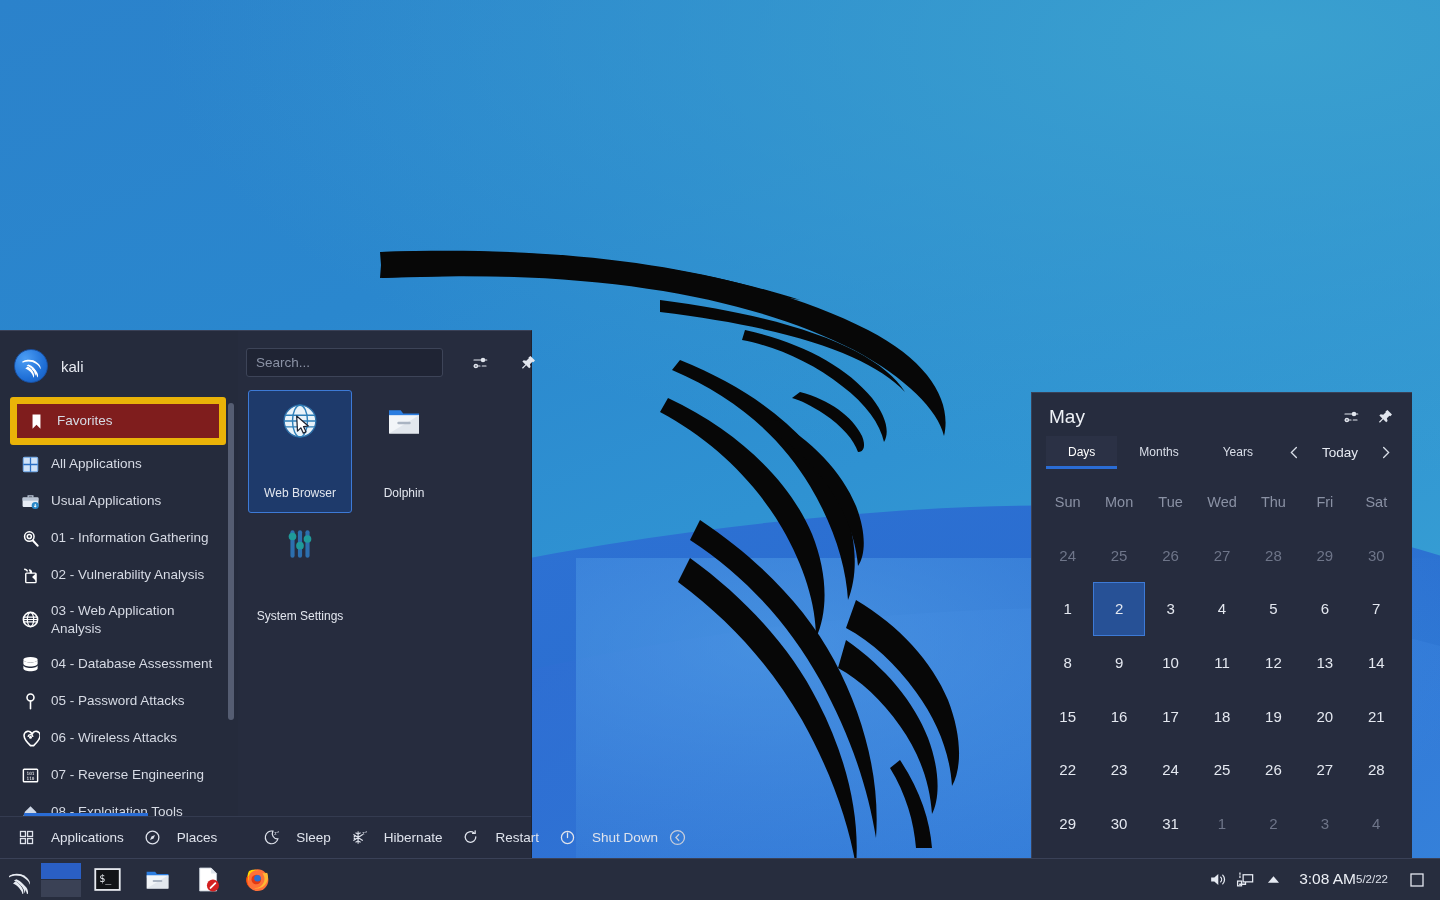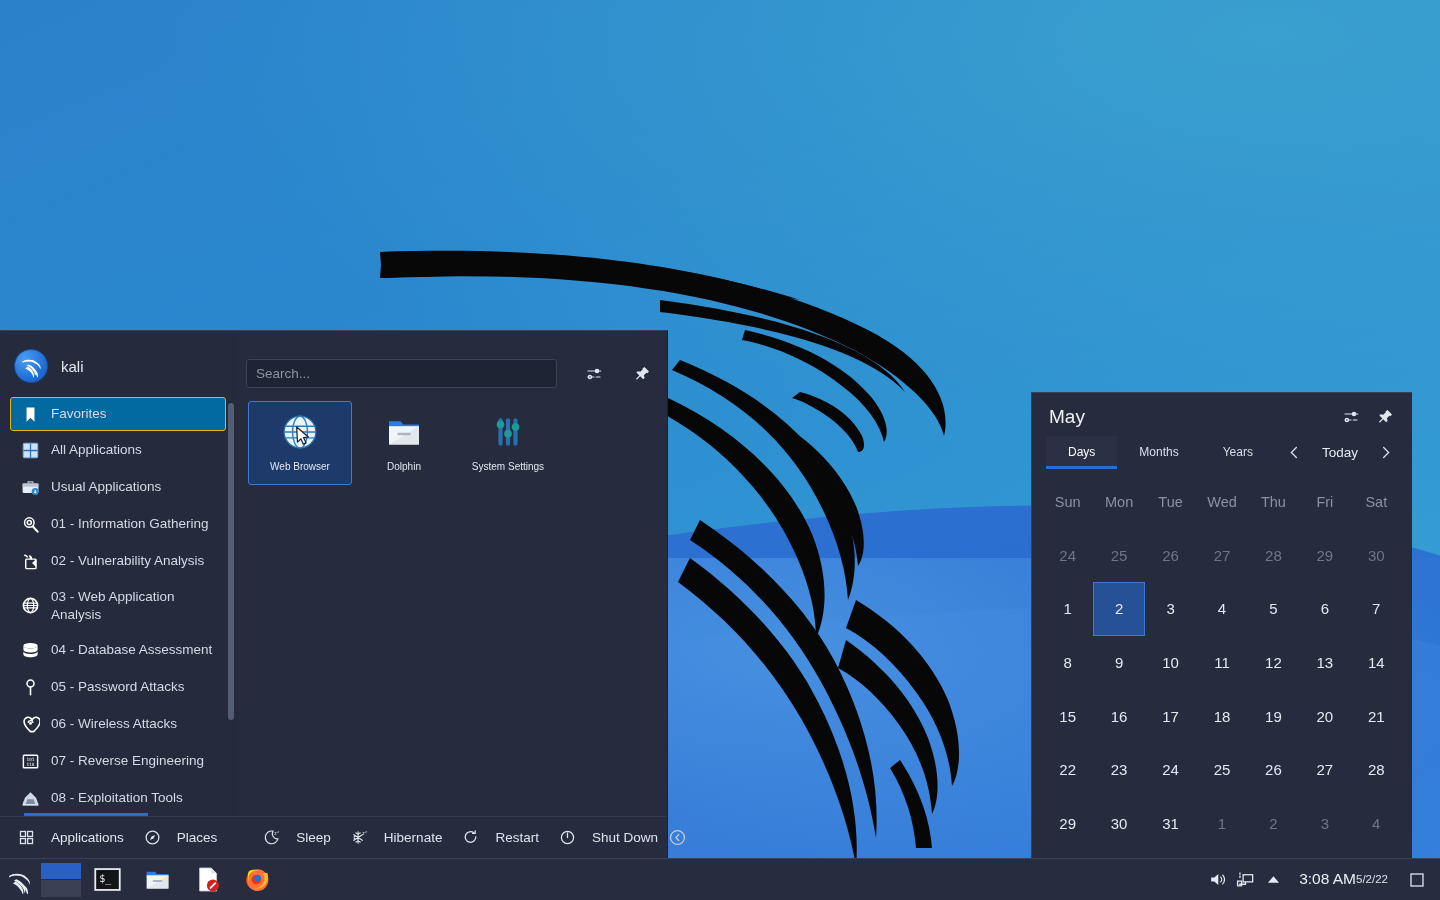--- a/index.html
+++ b/index.html
@@ -34,21 +34,21 @@
     opacity:.75;
   }
   #wallpaper .glow{
     position:absolute; left:40%; top:62%; width:70%; height:48%;
     background:radial-gradient(ellipse at 20% 20%, rgba(90,170,235,.55) 0%, rgba(90,170,235,0) 62%);
   }
   #wallpaper svg.dragon{ position:absolute; left:0; top:0; width:1440px; height:900px; }
 
   
   #app-menu{
-    position:absolute; left:0; top:330px; width:668px; height:528px;
+    position:absolute; left:0; top:330px; width:532px; height:528px;
     background:#262c3e;
     border-right:1px solid #1d2231;
     border-top:1px solid #3a4157;
     display:flex; flex-direction:column;
     z-index:40;
   }
   #menu-body{ flex:1; display:flex; min-height:0; }
 
   
   #menu-sidebar{
@@ -66,51 +66,51 @@
   .user-name{ color:#e6e9f0; font-size:15px; }
 
   .cat-scroll{ flex:1; overflow:hidden; position:relative; padding:0 12px 0 10px; }
   .cat-item{
     display:flex; align-items:center; gap:11px;
     padding:8px 10px; border-radius:3px; margin-bottom:1px;
     color:#d6dae4; font-size:13.5px; line-height:1.3; cursor:pointer;
     min-height:34px;
   }
   .cat-item.selected{
-    background:#0369a1; border:1px solid #eab308; padding:1px 9px;
+    background:#7f1d1d; border:7px solid #eab308; padding:7px 9px;
   }
   .cat-ico{ width:20px;height:20px;flex-shrink:0;display:flex;align-items:center;justify-content:center; }
   .cat-ico svg{ width:19px;height:19px; }
   .cat-label{ flex:1; }
 
   .sb-track{ position:absolute; right:4px; top:6px; bottom:6px; width:6px; }
   .sb-thumb{ position:absolute; right:0; top:0; width:6px; height:78%; border-radius:3px; background:#555d72; }
 
   
   #menu-content{ flex:1; display:flex; flex-direction:column; min-width:0; }
-  .search-row{ display:flex; align-items:center; gap:26px; padding:28px 14px 9px 8px; }
+  .search-row{ display:flex; align-items:center; gap:26px; padding:17px 14px 9px 8px; }
   #search-input{
     flex:1; height:29px; background:#1f2434; border:1px solid #3d4458;
     border-radius:3px; color:#c9cfdc; font-size:13.5px; padding:0 9px;
     font-family:"Liberation Sans", sans-serif; outline:none;
   }
   #search-input::placeholder{ color:#8b92a5; }
   .hdr-btn{ width:22px;height:22px;display:flex;align-items:center;justify-content:center;cursor:pointer;flex-shrink:0; }
   .hdr-btn svg{ width:18px;height:18px; }
 
   .app-grid{ display:flex; flex-wrap:wrap; padding:4px 6px 0 10px; align-content:flex-start; flex:1; }
   .app-tile{
     width:104px; padding:10px 4px 12px; border-radius:3px;
     display:flex; flex-direction:column; align-items:center; gap:8px;
     cursor:pointer; text-align:center;
   }
   .app-tile.selected{ background:#1e3a6b; border:1px solid #3d7ad6; padding:9px 3px 11px; }
   .app-ico{ width:42px;height:42px;display:flex;align-items:center;justify-content:center; }
   .app-ico svg{ width:40px;height:40px; }
-  .app-label{ color:#e2e6ee; font-size:10px; line-height:1.22; }
+  .app-label{ color:#e2e6ee; font-size:12px; line-height:1.22;margin-top:36px; }
 
   
   #menu-footer{
     height:42px; display:flex; align-items:center; gap:0;
     border-top:1px solid #343b50; padding:0 4px 0 8px; background:#262c3e;
   }
   .foot-btn{
     display:flex; align-items:center; gap:16px; padding:6px 10px;
     color:#dfe3ec; font-size:13.5px; cursor:pointer; border-radius:3px; white-space:nowrap;justify-content:space-between;
   }

